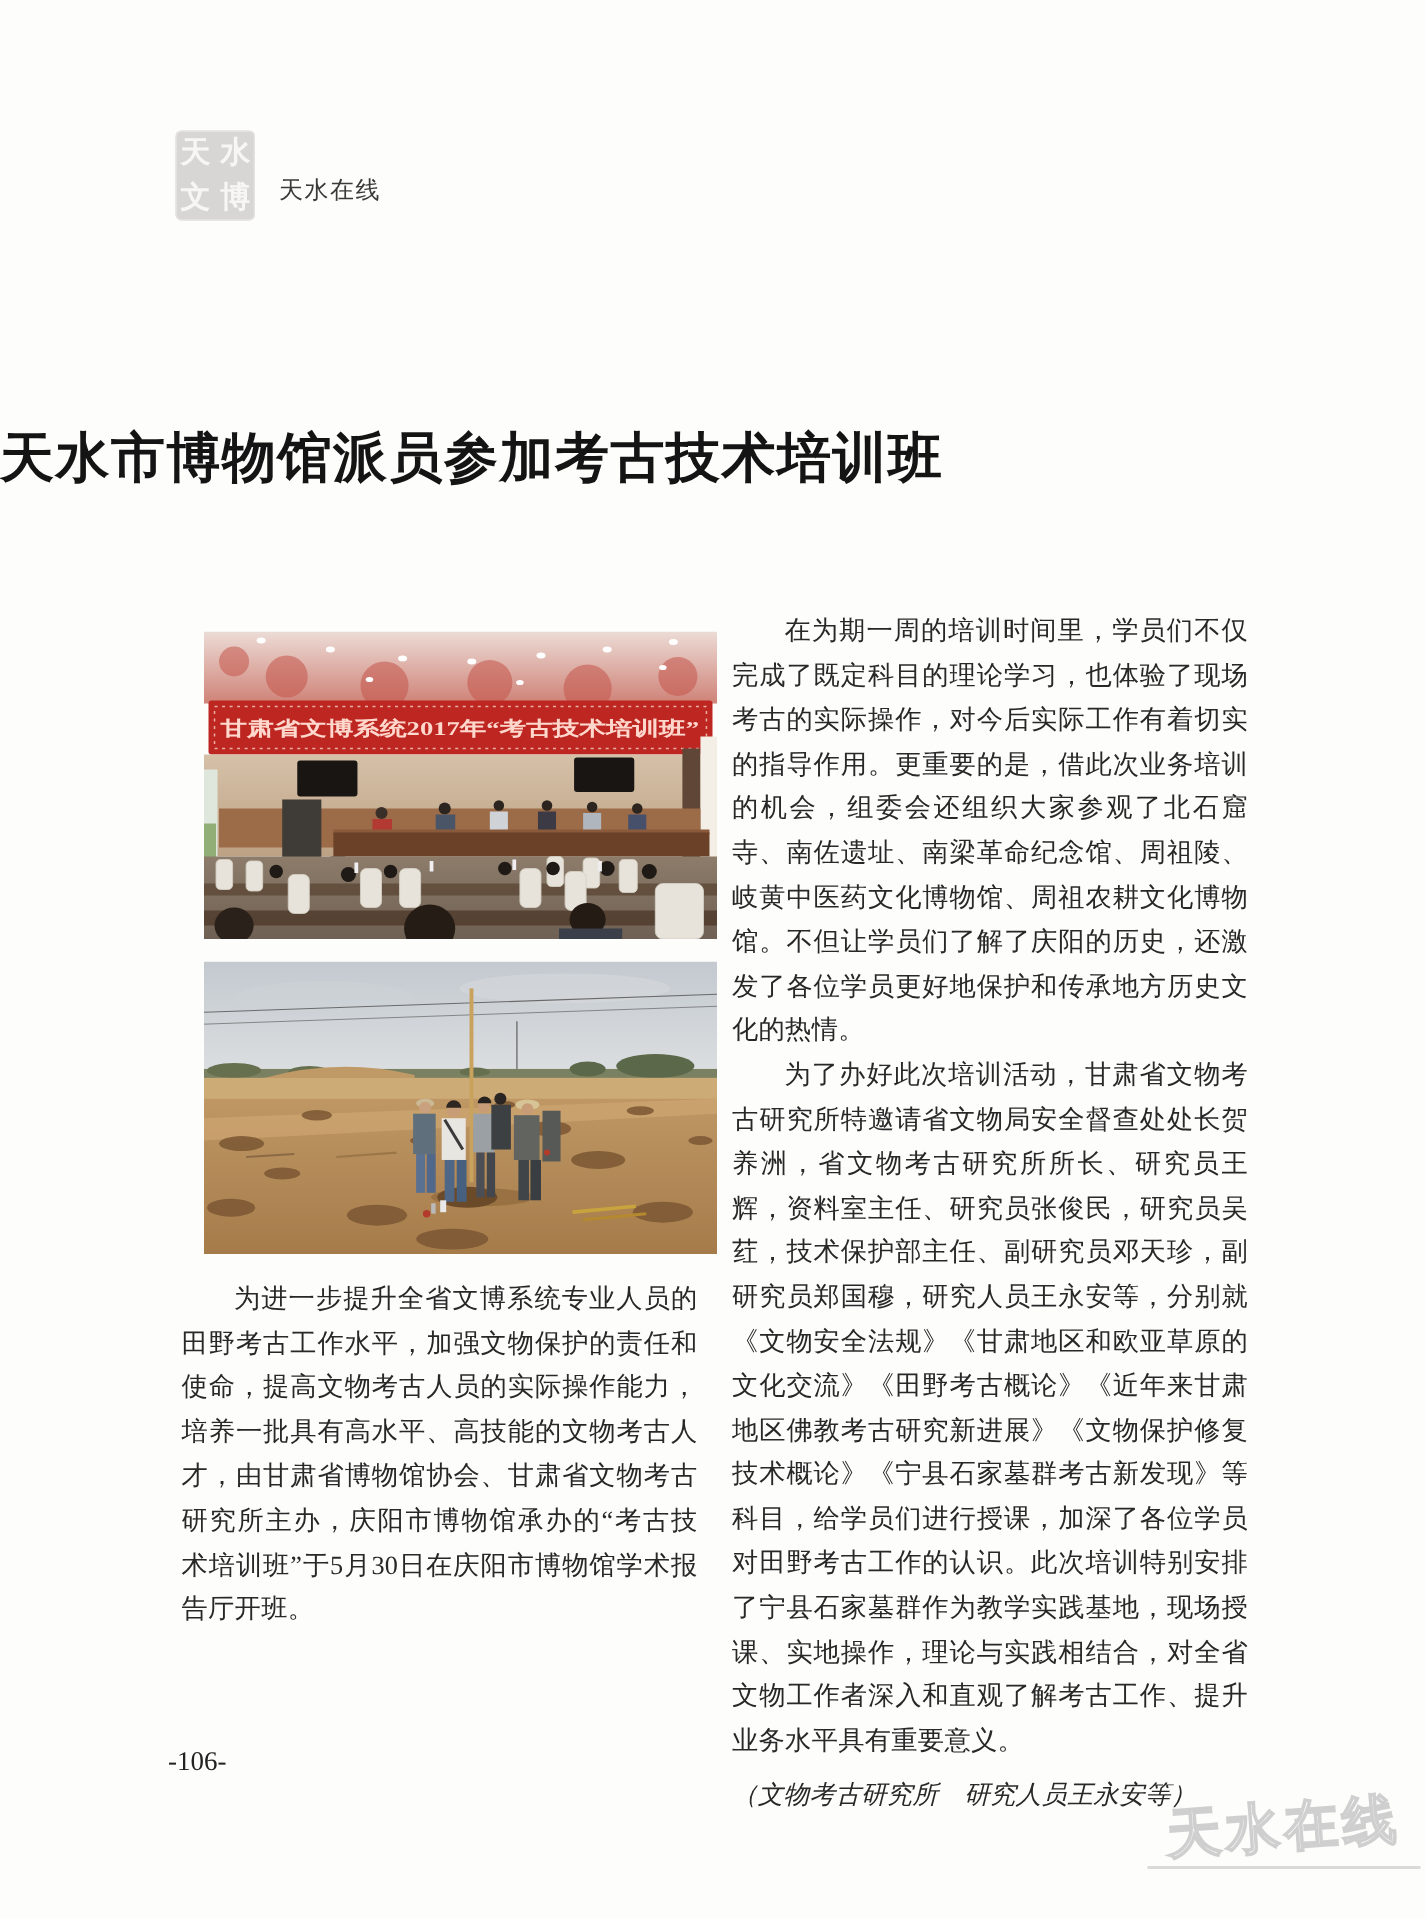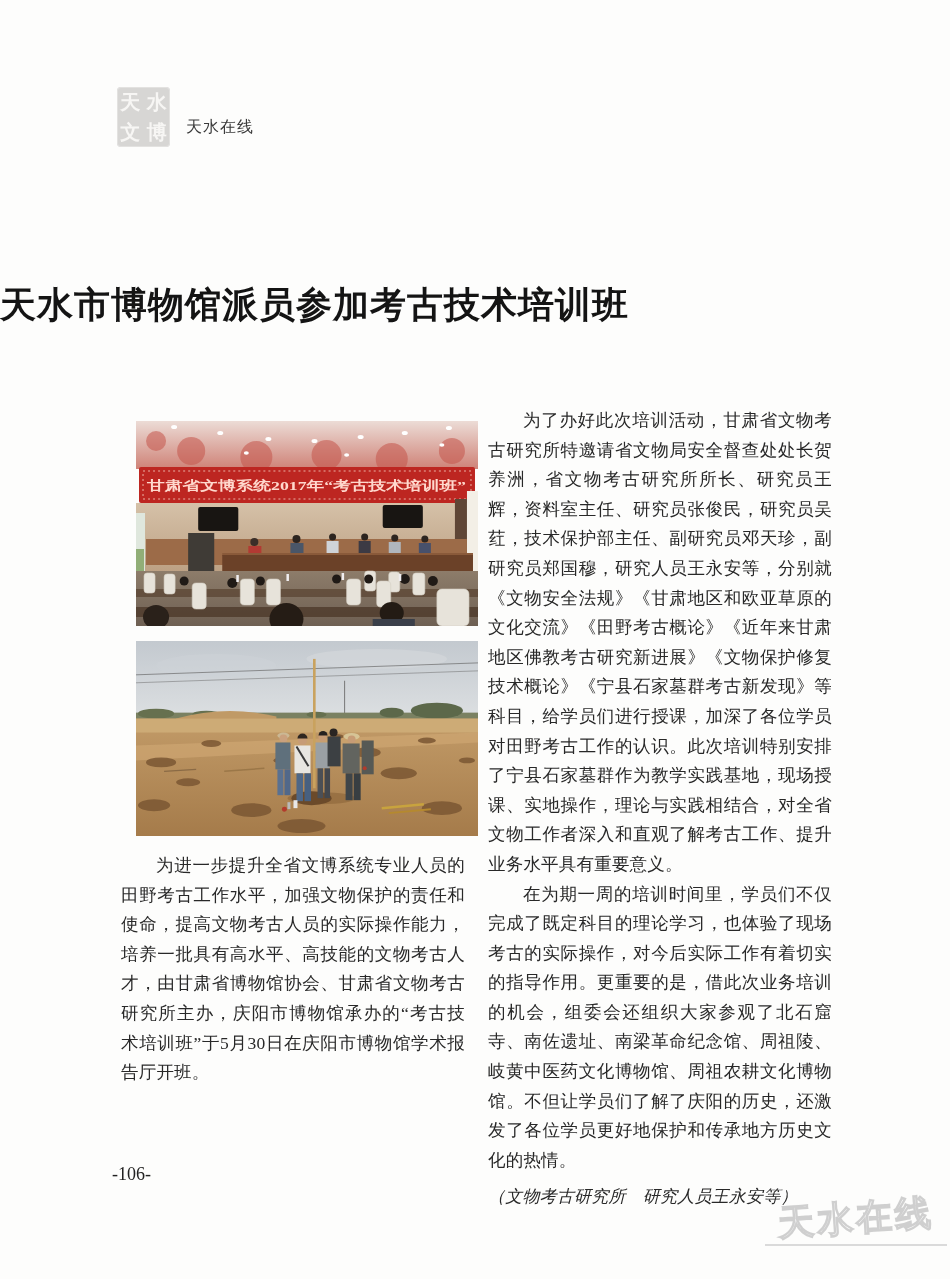--- a/index.html
+++ b/index.html
@@ -264,22 +264,22 @@
         <line x1="28" y1="131" x2="60" y2="129" stroke="#8a6a45" stroke-width="1.2"></line>
       </svg>
     </figure>
 
     <div class="text-block">
       <p>为进一步提升全省文博系统专业人员的田野考古工作水平，加强文物保护的责任和使命，提高文物考古人员的实际操作能力，培养一批具有高水平、高技能的文物考古人才，由甘肃省博物馆协会、甘肃省文物考古研究所主办，庆阳市博物馆承办的“考古技术培训班”于5月30日在庆阳市博物馆学术报告厅开班。</p>
     </div>
   </div>
 
   <div class="col col-right">
+    <p>在为期一周的培训时间里，学员们不仅完成了既定科目的理论学习，也体验了现场考古的实际操作，对今后实际工作有着切实的指导作用。更重要的是，借此次业务培训的机会，组委会还组织大家参观了北石窟寺、南佐遗址、南梁革命纪念馆、周祖陵、岐黄中医药文化博物馆、周祖农耕文化博物馆。不但让学员们了解了庆阳的历史，还激发了各位学员更好地保护和传承地方历史文化的热情。</p>
     <p>为了办好此次培训活动，甘肃省文物考古研究所特邀请省文物局安全督查处处长贺养洲，省文物考古研究所所长、研究员王辉，资料室主任、研究员张俊民，研究员吴荭，技术保护部主任、副研究员邓天珍，副研究员郑国穆，研究人员王永安等，分别就《文物安全法规》《甘肃地区和欧亚草原的文化交流》《田野考古概论》《近年来甘肃地区佛教考古研究新进展》《文物保护修复技术概论》《宁县石家墓群考古新发现》等科目，给学员们进行授课，加深了各位学员对田野考古工作的认识。此次培训特别安排了宁县石家墓群作为教学实践基地，现场授课、实地操作，理论与实践相结合，对全省文物工作者深入和直观了解考古工作、提升业务水平具有重要意义。</p>
-    <p>在为期一周的培训时间里，学员们不仅完成了既定科目的理论学习，也体验了现场考古的实际操作，对今后实际工作有着切实的指导作用。更重要的是，借此次业务培训的机会，组委会还组织大家参观了北石窟寺、南佐遗址、南梁革命纪念馆、周祖陵、岐黄中医药文化博物馆、周祖农耕文化博物馆。不但让学员们了解了庆阳的历史，还激发了各位学员更好地保护和传承地方历史文化的热情。</p>
     <p class="signature">（文物考古研究所　研究人员王永安等）</p>
   </div>
 
   <div class="page-number">-106-</div>
 
   <div class="watermark">
     <div class="wm-title">天水在线</div>
     <div class="wm-line"></div>
     <div class="wm-url">www.tianshui.com.cn</div>
   </div>

